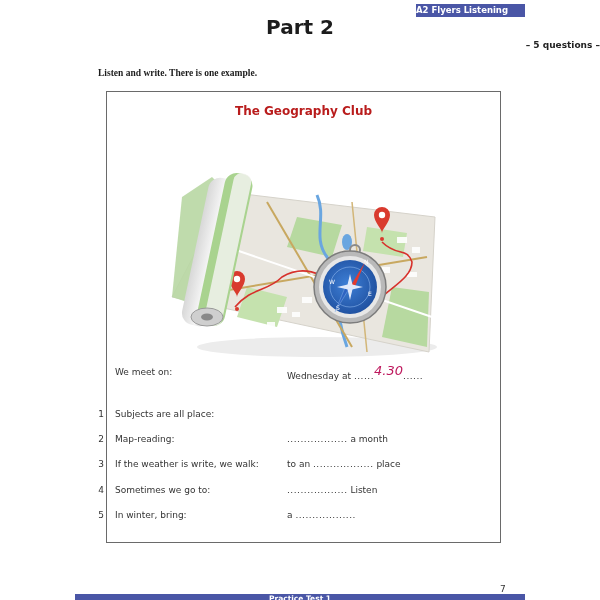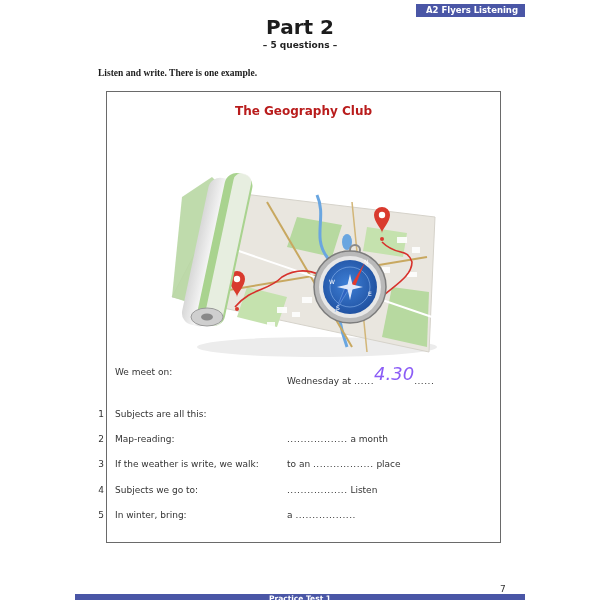--- a/index.html
+++ b/index.html
@@ -1,31 +1,31 @@
 <!DOCTYPE html>
 <html><head>
 <meta charset="utf-8">
 <style>
   html, body { margin:0; padding:0; }
   body { width:600px; height:600px; background:#ffffff; position:relative; overflow:hidden;
          font-family:"DejaVu Sans", sans-serif; color:#1a1a1a; }
   .header-tag { position:absolute; left:416px; top:4px; width:109px; height:13px; background:#4a56a6;
-                color:#fff; font-size:8.5px; font-weight:bold; line-height:13px; padding-left:10px; box-sizing:border-box; }
+                color:#fff; font-size:8.5px; font-weight:bold; line-height:13px; box-sizing:border-box; }
   .part-title { position:absolute; left:0; width:600px; top:15px; text-align:center; font-size:20px; font-weight:bold; color:#1c1c1c; }
-  .part-sub { position:absolute; left:0; width:600px; top:40px; text-align:center; font-size:9px; font-weight:bold; color:#222; }
+  .part-sub { position:absolute; left:0; width:600px; top:40px; text-align:right; font-size:9px; font-weight:bold; color:#222; }
   .instruction { position:absolute; left:98px; top:68px; font-size:9.5px; font-weight:bold; color:#1c1c1c;font-family:Liberation Serif, serif; }
   .box { position:absolute; left:106px; top:91px; width:395px; height:452px; border:1.5px solid #6a6a6a; box-sizing:border-box; }
   .box-title { position:absolute; left:0; width:100%; top:12px; text-align:center; font-size:12px; font-weight:bold; color:#b91c1c; }
   .map { position:absolute; left:60px; top:55px; width:275px; height:215px; }
   .row { position:absolute; left:0; width:100%; height:16px; font-size:9px; color:#333; }
   .row .num { position:absolute; left:-11px; top:0; width:8px; text-align:right; color:#333; }
   .row .q { position:absolute; left:8px; top:0; }
   .row .a { position:absolute; left:180px; top:0; white-space:nowrap; }
   .dots { letter-spacing:0.5px; color:#333; }
-  .answer { font-family:"DejaVu Sans", sans-serif; font-style:italic; font-size:18px; color:#8b5cf6; position:relative; top:-4px; }
+  .answer { font-family:"DejaVu Sans", sans-serif; font-style:italic; font-size:13px; color:#be185d; position:relative; top:-4px; }
   .page-num { position:absolute; left:500px; top:584px; font-size:9px; color:#333; }
   .footer-bar { position:absolute; left:75px; top:594px; width:450px; height:10px; background:#4a56a6; color:#fff;
                 font-size:7.5px; font-weight:bold; text-align:center; line-height:10px; }
 </style>
 </head>
 <body>
 
 <div class="header-tag">A2 Flyers Listening</div>
 
 <div class="part-title">Part 2</div>
@@ -117,21 +117,21 @@
   <div class="row" style="top:275px;">
     <span class="q">We meet on:</span>
     <span class="a">
       <span>Wednesday at</span>
       <span class="dots">......</span><span class="answer">4.30</span><span class="dots">......</span>
     </span>
   </div>
 
   <div class="row" style="top:317px;">
     <span class="num">1</span>
-    <span class="q">Subjects are all this:</span>
+    <span class="q">Subjects are all place:</span>
   </div>
 
   <div class="row" style="top:342px;">
     <span class="num">2</span>
     <span class="q">Map-reading:</span>
     <span class="a">
       <span class="dots">..................</span>
       <span>a month</span>
     </span>
   </div>
@@ -141,21 +141,21 @@
     <span class="q">If the weather is write, we walk:</span>
     <span class="a">
       <span>to an</span>
       <span class="dots">..................</span>
       <span>place</span>
     </span>
   </div>
 
   <div class="row" style="top:393px;">
     <span class="num">4</span>
-    <span class="q">Subjects we go to:</span>
+    <span class="q">Sometimes we go to:</span>
     <span class="a">
       <span class="dots">..................</span>
       <span>Listen</span>
     </span>
   </div>
 
   <div class="row" style="top:418px;">
     <span class="num">5</span>
     <span class="q">In winter, bring:</span>
     <span class="a">

